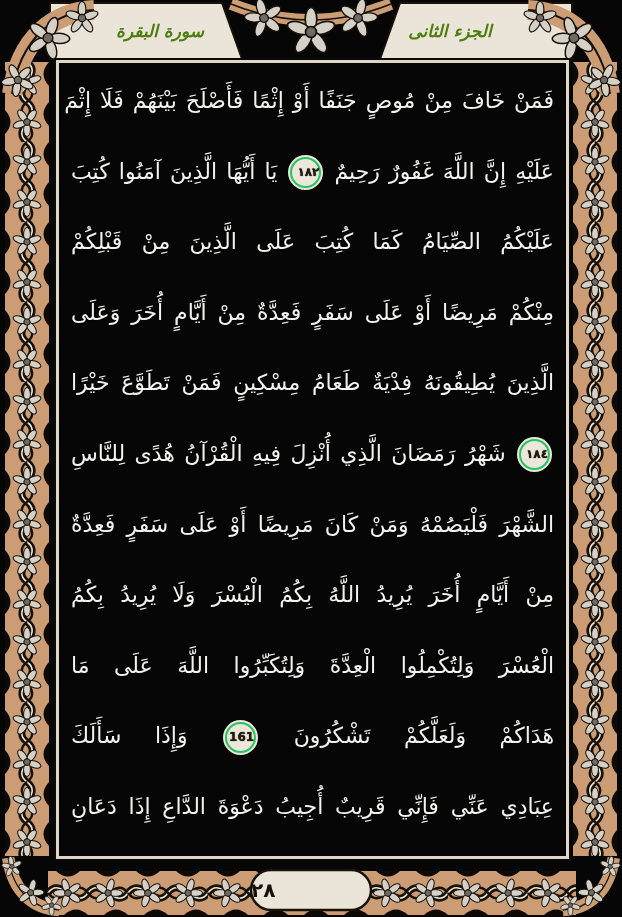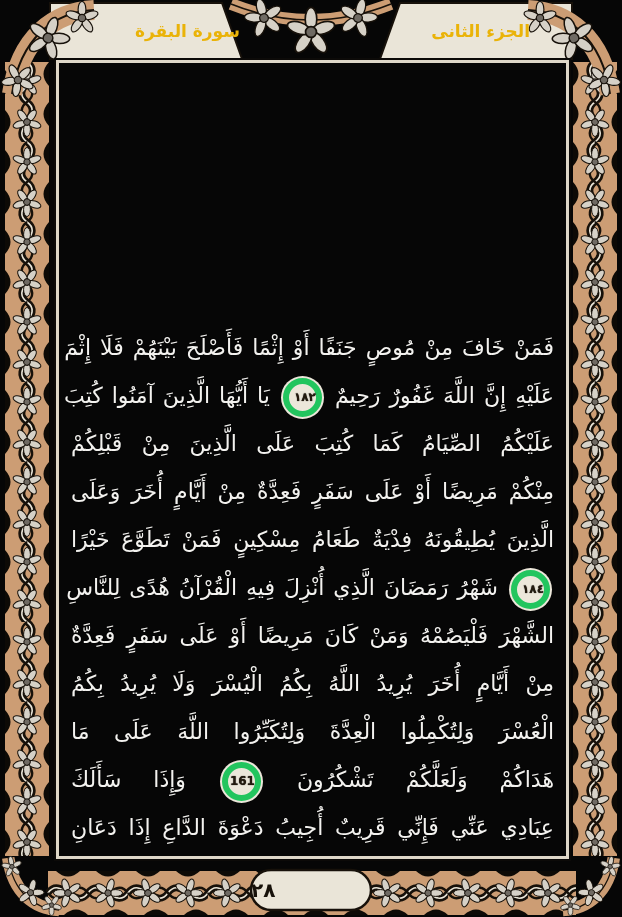--- a/index.html
+++ b/index.html
@@ -10,49 +10,50 @@
     overflow:hidden;
     font-family:"DejaVu Sans",sans-serif;
   }
   .deco{position:absolute;inset:0;width:622px;height:917px;z-index:1;}
   
   .text-panel{
     position:absolute;left:59px;right:56px;top:63px;bottom:61px;
     background:var(--page-black,#060606);
     box-shadow:0 0 0 3px var(--frame-cream,#ded7c8),0 0 0 5px #0c0a08;
     z-index:2;
-    padding:14px 12px 4px 12px;
-    display:flex;flex-direction:column;justify-content:flex-end;
+    padding:14px 12px 25px 12px;
+    display:flex;flex-direction:column;justify-content:space-between;
     box-sizing:border-box;
   }
   .qline{
     direction:rtl;
     color:var(--text-white,#f3f2ef);
     font-size:22px;
     height:48px;line-height:48px;
     text-align:justify;text-align-last:justify;
     white-space:nowrap;
     word-spacing:2px;
     text-shadow:0 0 1px #000;
   }
   .medallion{
     display:inline-block;width:27px;height:27px;border-radius:50%;
     background:var(--medallion-cream,#ece7da);
     color:#231a0e;font-size:12px;font-weight:bold;
     line-height:27px;text-align:center;vertical-align:middle;
-    border:6px solid #22c55e;
+    border:2px solid #22c55e;
     box-shadow:0 0 0 2px var(--medallion-cream,#ece7da);
     margin:0 4px;
   }
   
   .banner-label{
     position:absolute;top:12px;height:38px;line-height:38px;
-    width:160px;z-index:3;
-    color:#eab308;font-size:17px;font-weight:bold;
+    width:160px;text-align:center;z-index:3;
+    color:#4d7c0f;font-size:17px;font-weight:bold;
     direction:rtl;
+    font-style:italic;
   }
   .surah-label{left:80px;}
   .juz-label{left:370px;}
   
   .page-number{
     position:absolute;left:251px;top:870px;width:120px;height:40px;
     line-height:40px;z-index:3;
     color:#17110a;font-size:20px;font-weight:bold;
   }
 </style>

